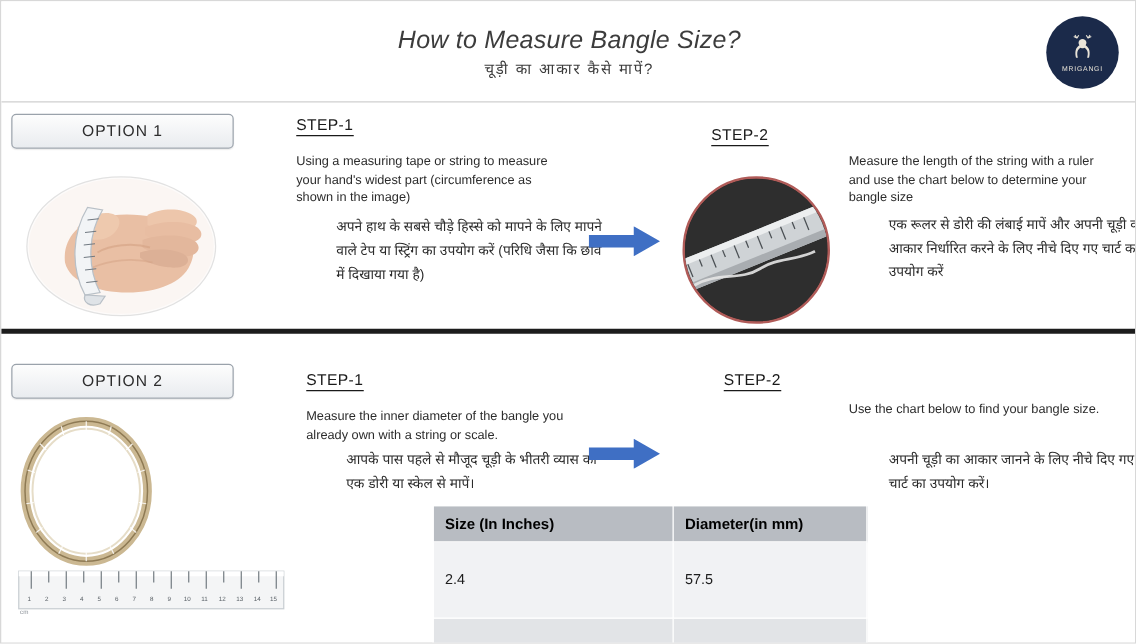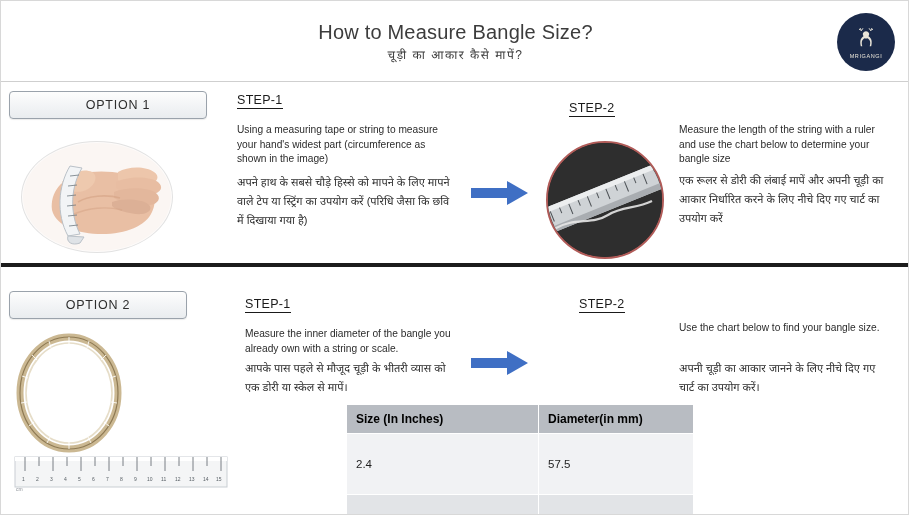--- a/index.html
+++ b/index.html
@@ -31,20 +31,21 @@
     border-bottom: 1px solid #cfcfcf;
   }
   .header-title {
     position: absolute;
     left: 0; top: 20px;
     width: 909px;
     text-align: center;
     font-size: 20px;
     color: #3c3c3c;
     letter-spacing: .2px;
+    font-style: italic;
   }
   .header-subtitle {
     position: absolute;
     left: 0; top: 45px;
     width: 909px;
     text-align: center;
     font-size: 12px;
     color: #3c3c3c;
     letter-spacing: 1.5px;
   }
@@ -106,20 +107,21 @@
 
   .body-text {
     position: absolute;
     font-size: 10.2px;
     line-height: 14.5px;
     color: #2b2b2b;
   }
   .body-text.hindi {
     font-size: 11px;
     line-height: 19px;
+    margin-left: 32px;
   }
 
   
   .arrow {
     position: absolute;
   }
 
   
   .hand-img {
     position: absolute;
@@ -197,21 +199,21 @@
                      c1.1 0.5 2.2 1.5 2.6 3 0.4 1.4 0.2 3.2-0.3 5 l1.5 0
                      c0.5-1.9 0.7-4.1 0.3-5.9 -0.4-1.8-1.6-3.2-3-4.1
                      0.4-0.7 0.8-1.6 0.6-2.6 C15.8 6.3 14.6 5.2 13 5.2 z"></path>
           </g>
         </svg>
       </span>
       <div class="logo-text">MRIGANGI</div>
     </div>
   </div>
 
-  <div class="option-pill" style="left:8px; top:90px;padding-left:20px;">
+  <div class="option-pill" style="left:8px; top:90px;">
     <span>OPTION 1</span>
   </div>
 
   <div class="hand-img">
     <svg width="150" height="110" viewBox="0 0 150 110">
       <defs>
         <clipPath id="ov">
             <ellipse cx="75" cy="55" rx="74" ry="54"></ellipse>
           </clipPath>
       </defs>

